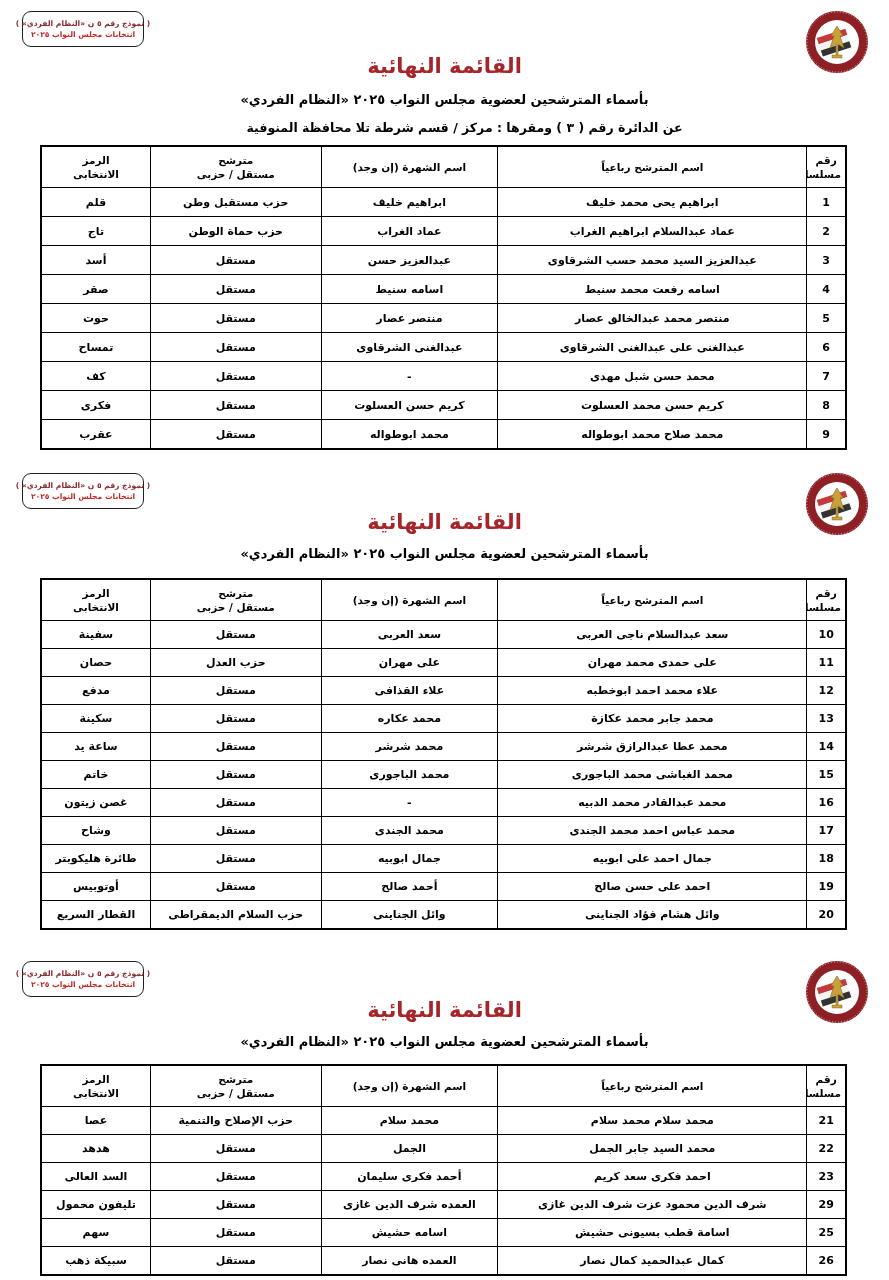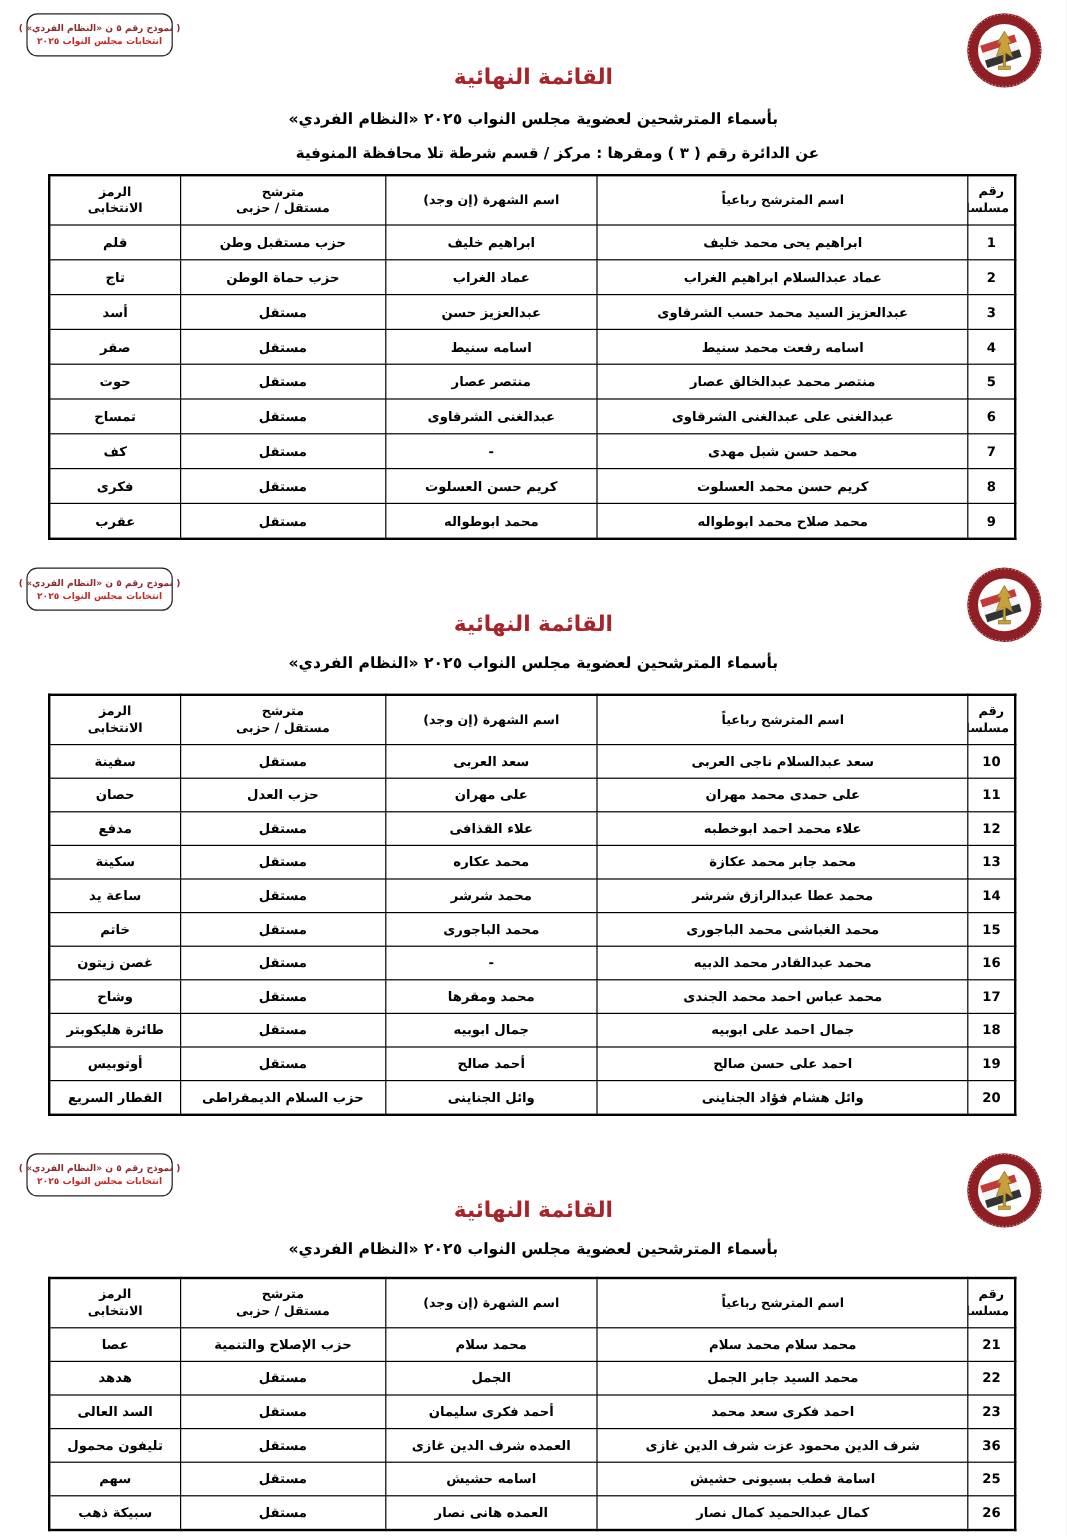--- a/index.html
+++ b/index.html
@@ -19,21 +19,21 @@
     display:flex;flex-direction:column;justify-content:center;align-items:center;
     gap:2px;padding:1px 2px;box-sizing:border-box;text-align:left;
   }
   .form-box .l1{font-size:7.6px;font-weight:bold;color:#8b2a2e;white-space:nowrap;}
   .form-box .l2{font-size:7.6px;font-weight:bold;color:#c22a2a;white-space:nowrap;}
 
   .seal{position:absolute;right:20px;top:2px;width:64px;height:64px;}
 
   .title-red{
     position:absolute;left:0;width:100%;text-align:center;
-    font-size:18px;font-weight:bold;color:#a8242b;
+    font-size:21px;font-weight:bold;color:#a8242b;
   }
   .title-black{
     position:absolute;left:0;width:100%;text-align:center;
     font-size:13px;font-weight:bold;color:#000;
   }
   .subtitle{
     position:absolute;left:0;width:100%;text-align:center;
     font-size:12.5px;font-weight:bold;color:#000;margin-left:20px;
   }
   .sec1 .title-red{top:46px;}  .sec1 .title-black{top:84px;} .sec1 .subtitle{top:112px;}
@@ -266,21 +266,21 @@
           <tr>
             <td class="serial">16</td>
             <td>محمد عبدالقادر محمد الدبيه</td>
             <td>-</td>
             <td>مستقل</td>
             <td>غصن زيتون</td>
           </tr>
           <tr>
             <td class="serial">17</td>
             <td>محمد عباس احمد محمد الجندى</td>
-            <td>محمد ومقرها</td>
+            <td>محمد الجندى</td>
             <td>مستقل</td>
             <td>وشاح</td>
           </tr>
           <tr>
             <td class="serial">18</td>
             <td>جمال احمد على ابوبيه</td>
             <td>جمال ابوبيه</td>
             <td>مستقل</td>
             <td>طائرة هليكوبتر</td>
           </tr>
@@ -351,27 +351,27 @@
           </tr>
           <tr>
             <td class="serial">22</td>
             <td>محمد السيد جابر الجمل</td>
             <td>الجمل</td>
             <td>مستقل</td>
             <td>هدهد</td>
           </tr>
           <tr>
             <td class="serial">23</td>
-            <td>احمد فكرى سعد محمد</td>
+            <td>احمد فكرى سعد كريم</td>
             <td>أحمد فكرى سليمان</td>
             <td>مستقل</td>
             <td>السد العالى</td>
           </tr>
           <tr>
-            <td class="serial">36</td>
+            <td class="serial">29</td>
             <td>شرف الدين محمود عزت شرف الدين غازى</td>
             <td>العمده شرف الدين غازى</td>
             <td>مستقل</td>
             <td>تليفون محمول</td>
           </tr>
           <tr>
             <td class="serial">25</td>
             <td>اسامة قطب بسيونى حشيش</td>
             <td>اسامه حشيش</td>
             <td>مستقل</td>

